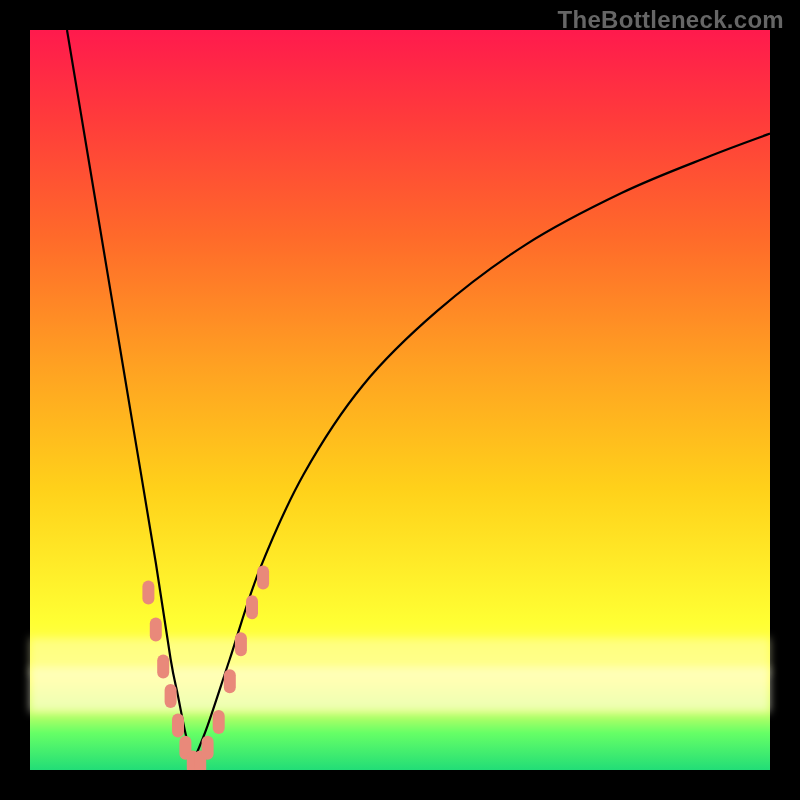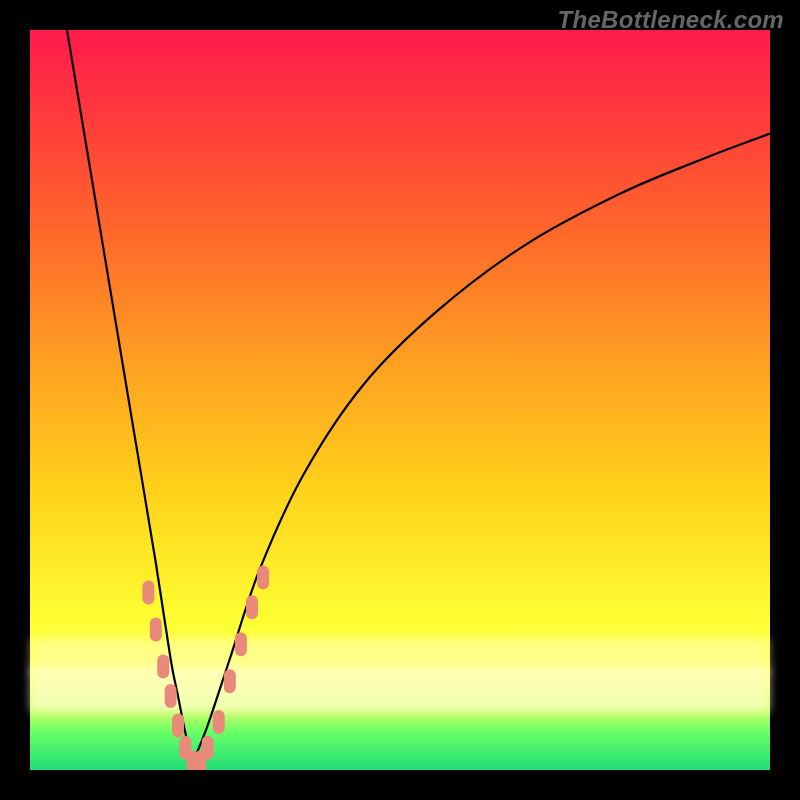--- a/index.html
+++ b/index.html
@@ -56,21 +56,20 @@
   }
   .watermark {
     position: absolute;
     top: 6px;
     right: 16px;
     font-family: Arial, Helvetica, sans-serif;
     font-size: 24px;
     font-weight: 600;
     color: #666;
     letter-spacing: 0.3px;
-    font-style: italic;
   }
   svg.curves {
     position: absolute;
     top: 0;
     left: 0;
   }
   .curve-line {
     fill: none;
     stroke: #000;
     stroke-width: 2.2;

